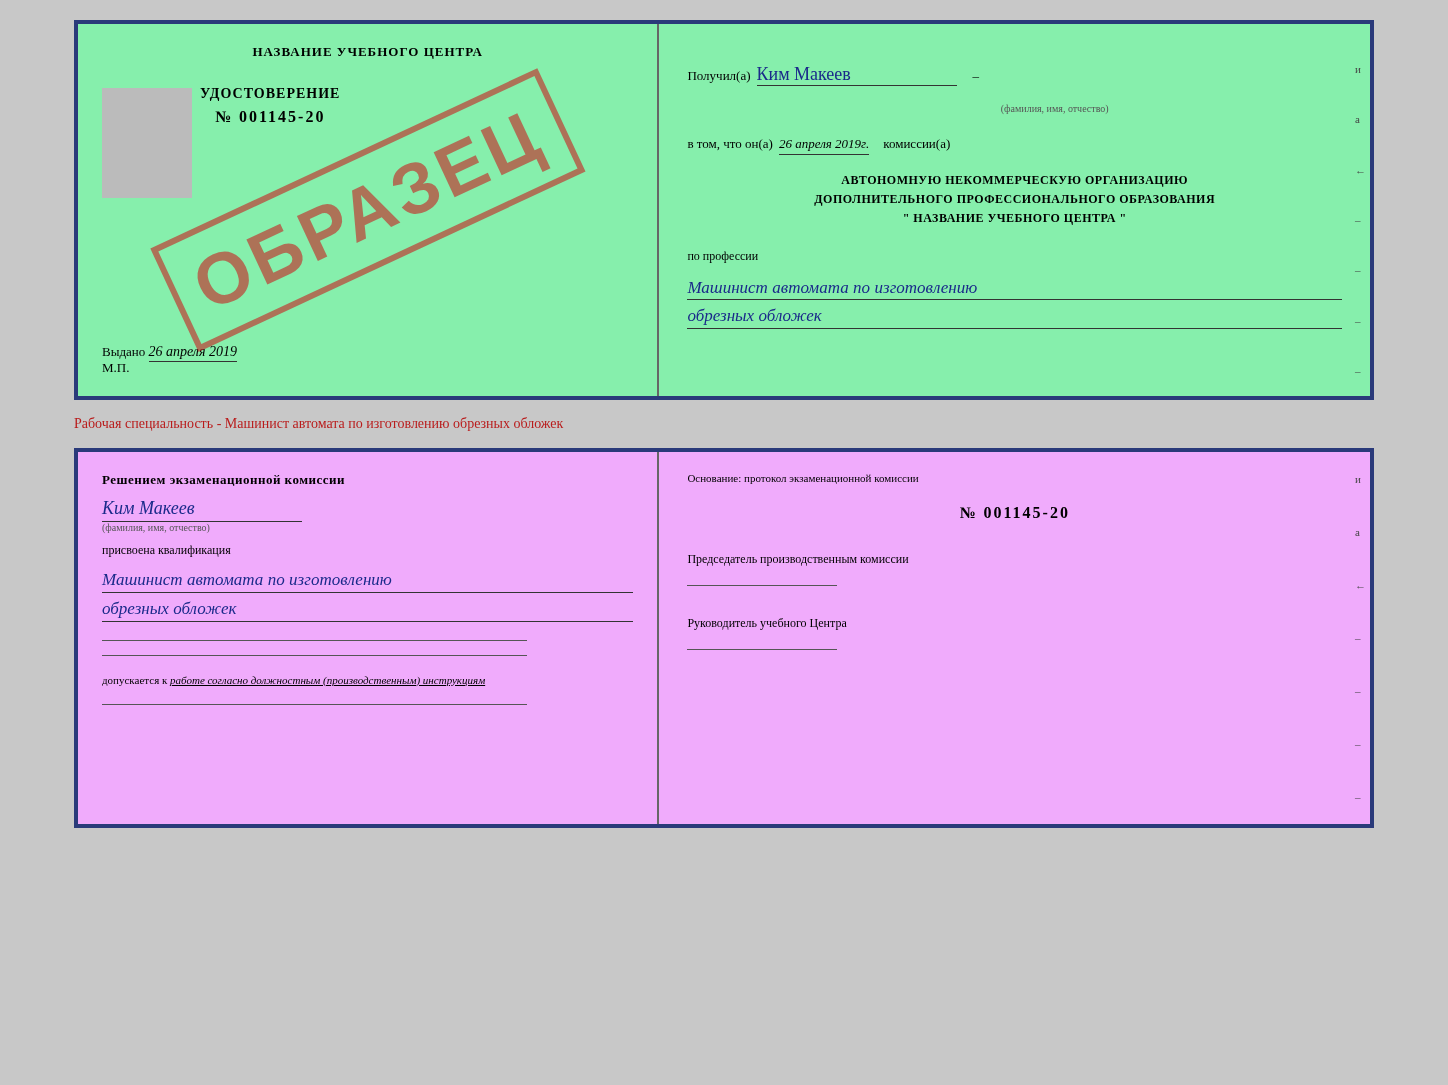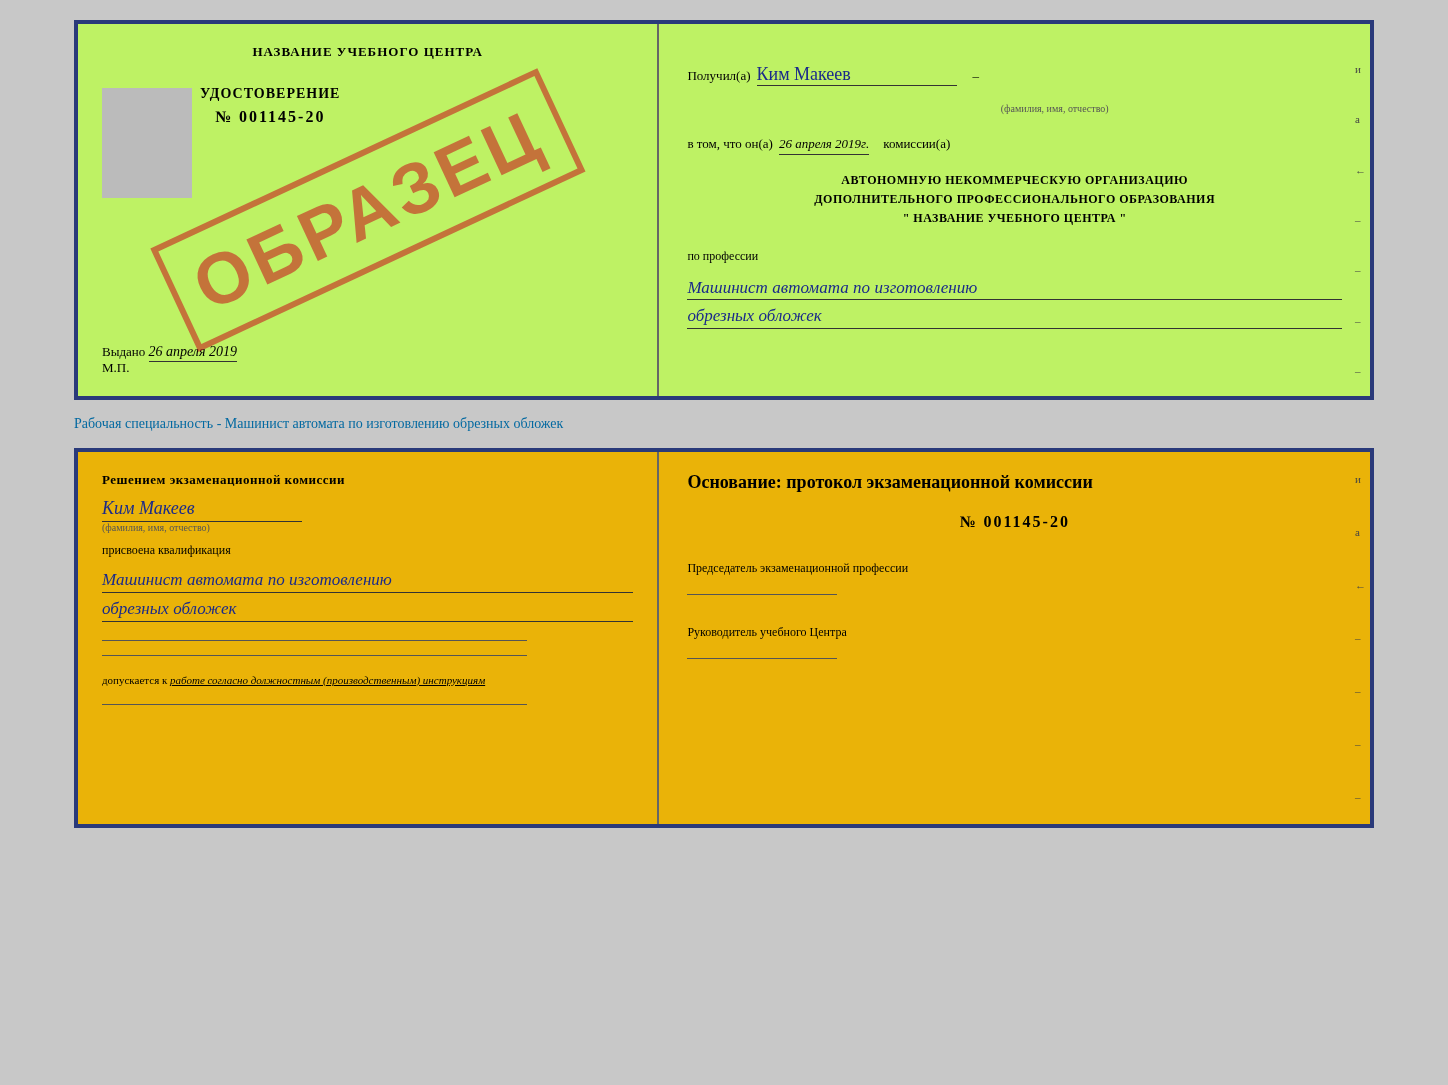--- a/index.html
+++ b/index.html
@@ -18,21 +18,21 @@
     .document-container {
       display: flex;
       flex-direction: column;
       gap: 12px;
       width: 1300px;
     }
 
     
     .certificate-top {
       display: flex;
-      background: #bef264;
+      background: #86efac;
       border: 4px solid #2a3a7a;
       position: relative;
       min-height: 380px;
     }
 
     .cert-left {
       width: 45%;
       border-right: 2px solid #666;
       padding: 20px 24px;
       display: flex;
@@ -171,28 +171,28 @@
       display: flex;
       flex-direction: column;
       justify-content: space-around;
       font-size: 11px;
       color: #444;
     }
 
     
     .caption-text {
       font-size: 14px;
-      color: #0369a1;
+      color: #b91c1c;
       margin: 4px 0;
     }
 
     
     .certificate-bottom {
       display: flex;
-      background: #eab308;
+      background: #f0abfc;
       border: 4px solid #2a3a7a;
       min-height: 380px;
     }
 
     .bottom-left {
       width: 45%;
       border-right: 2px solid #666;
       padding: 20px 24px;
       display: flex;
       flex-direction: column;
@@ -255,22 +255,22 @@
       margin-top: 8px;
     }
 
     .italic-underline {
       font-style: italic;
       text-decoration: underline;
     }
 
     
     .osnov-label {
-      font-size: 18px;
-      font-weight: bold;
+      font-size: 11px;
+      font-weight: normal;
     }
 
     .protocol-number {
       text-align: center;
       font-size: 16px;
       letter-spacing: 2px;
       font-weight: bold;
       margin: 6px 0;
     }
 
@@ -393,21 +393,21 @@
       <div class="blank-line" style="margin-top:8px;"></div>
     </div>
 
     <div class="bottom-right">
       <div class="osnov-label">Основание: протокол экзаменационной комиссии</div>
 
       <div class="protocol-number">№ 001145-20</div>
 
 
       <div class="signature-block">
-        <div>Председатель экзаменационной профессии</div>
+        <div>Председатель производственным комиссии</div>
         <div class="sig-line"></div>
       </div>
 
       <div class="signature-block" style="margin-top:16px;">
         <div>Руководитель учебного Центра</div>
         <div class="sig-line"></div>
       </div>
 
       <div class="side-marks">
         <span>и</span>

